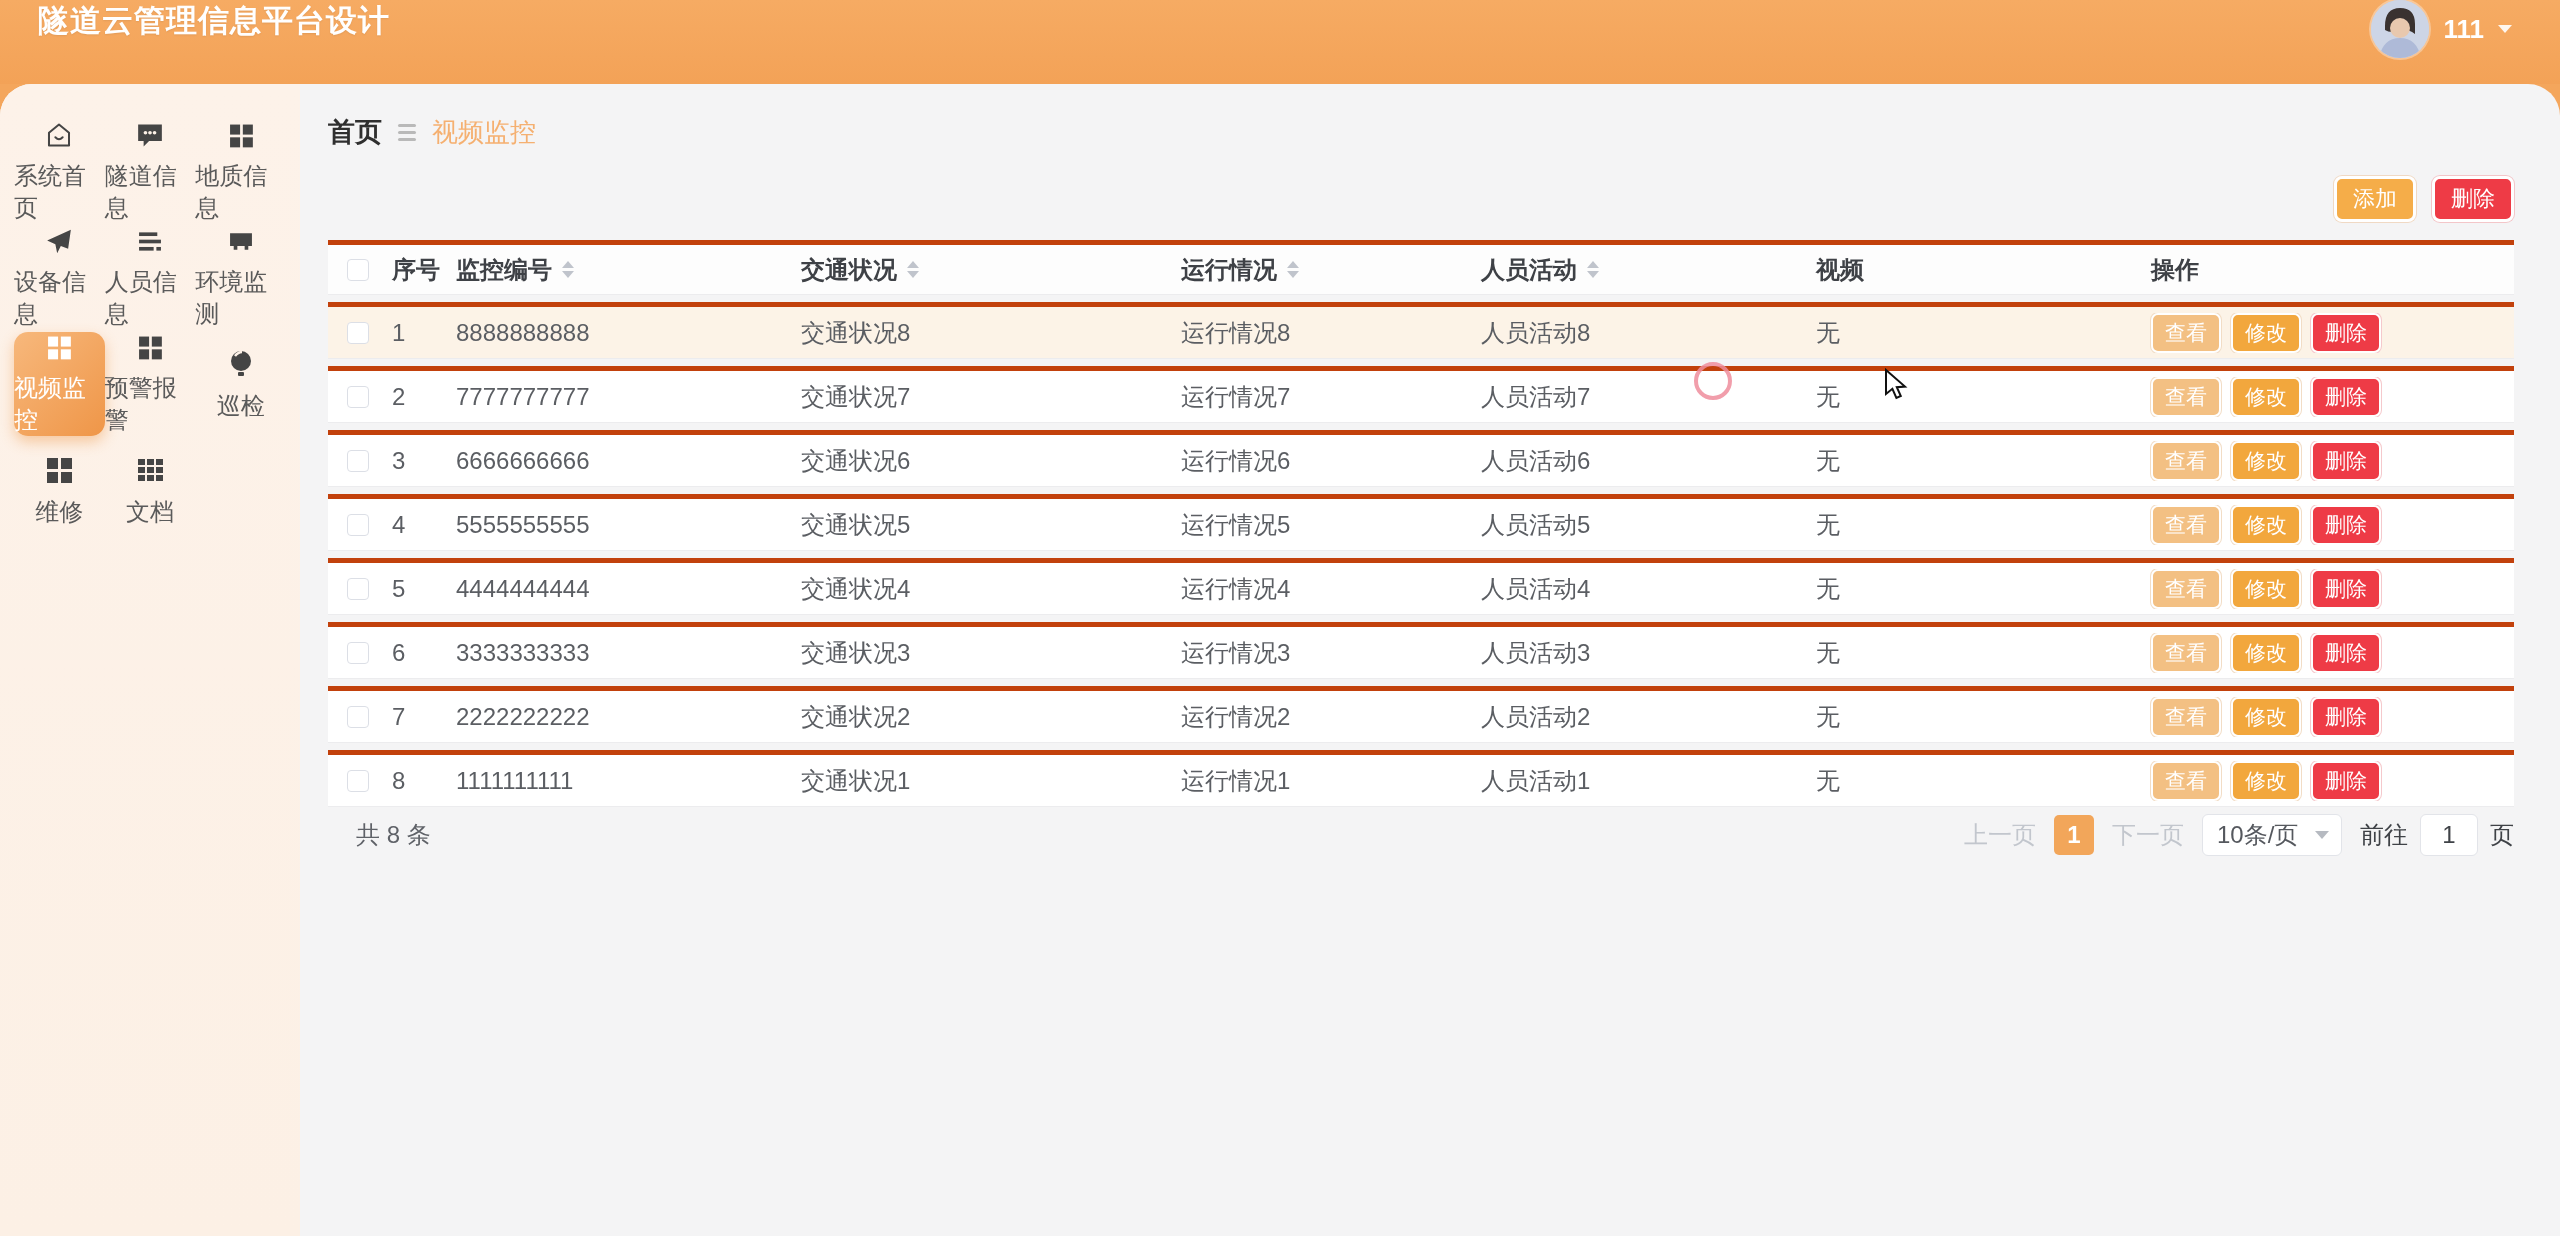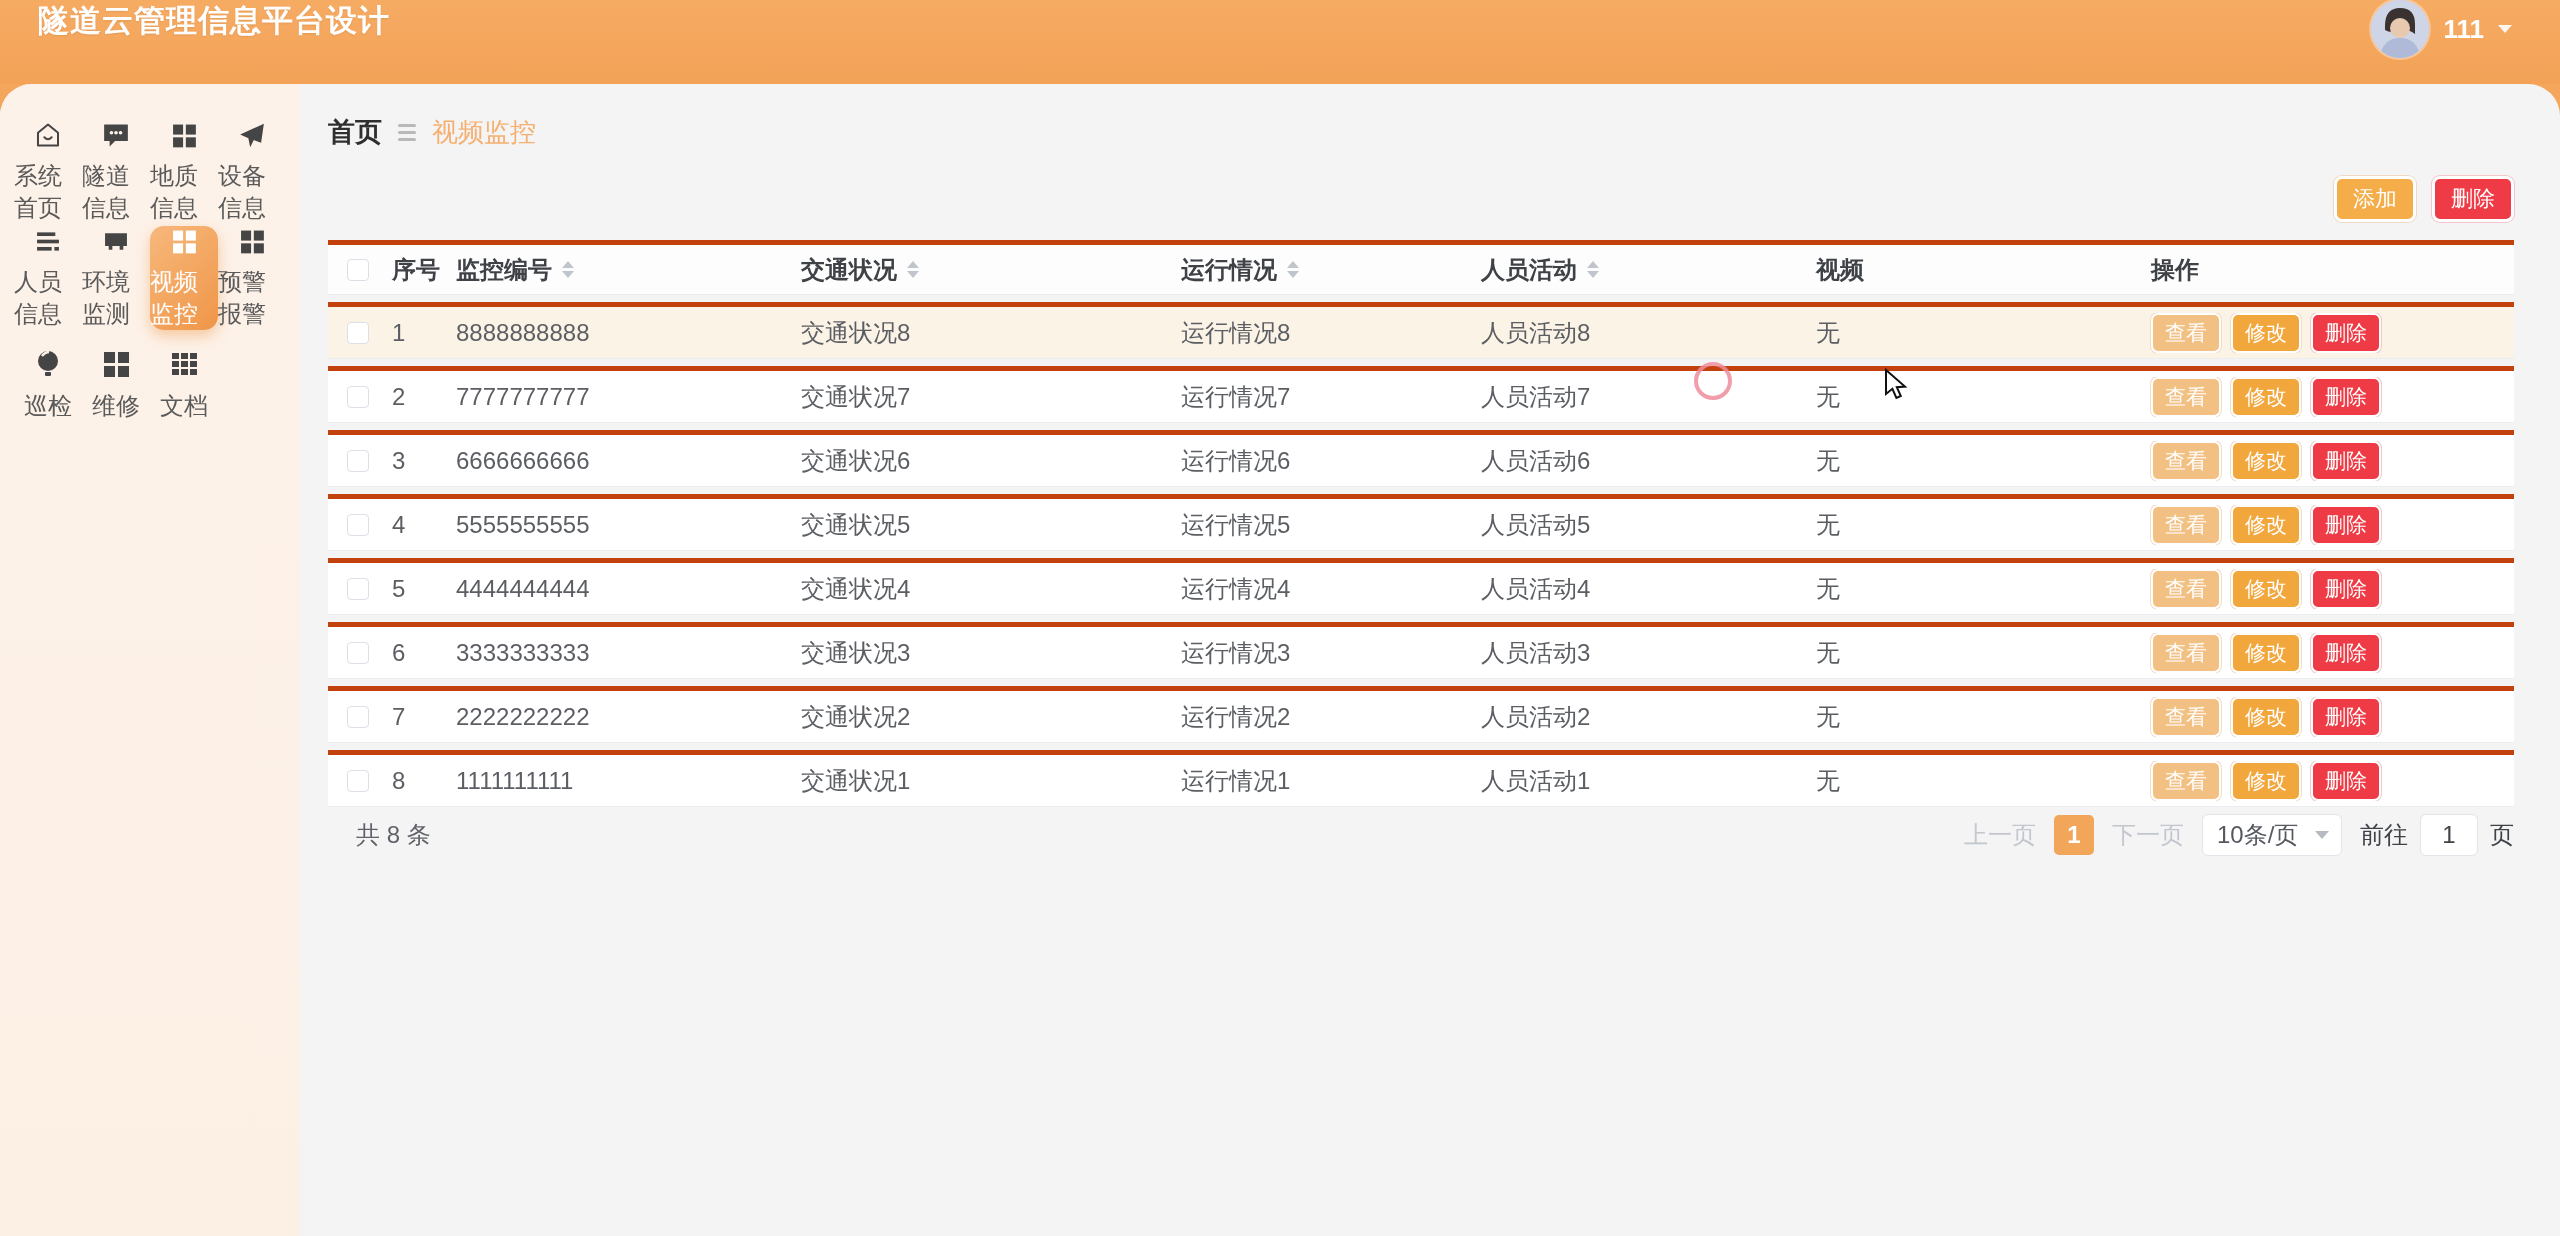--- a/index.html
+++ b/index.html
@@ -13,21 +13,21 @@
   .user-box { display:flex; align-items:center; gap:14px; cursor:pointer; }
   .avatar { width:58px; height:58px; border-radius:50%; overflow:hidden; background:#c9d2e4; box-shadow:0 0 0 2px rgba(255,255,255,.35); }
   .username { color:#fff; font-size:26px; font-weight:600; }
   .user-caret { width:0; height:0; border-left:7px solid transparent; border-right:7px solid transparent; border-top:8px solid rgba(255,255,255,.9); }
 
   
   .main { height:1152px; display:flex; border-radius:32px 32px 0 0; overflow:hidden; background:#f4f4f5; }
 
   
   .sidebar { width:300px; background:linear-gradient(180deg,#fdf2e9,#fcf0e5); padding:36px 14px 0 14px; flex-shrink:0;
-             display:grid; grid-template-columns:1fr 1fr 1fr 1fr; grid-auto-rows:104px; row-gap:2px; }
+             display:grid; grid-template-columns:1fr 1fr 1fr; grid-auto-rows:104px; row-gap:2px; }
   .side-item { display:flex; flex-direction:column; align-items:center; justify-content:center; gap:9px;
                border-radius:14px; cursor:pointer; color:#5c5c5c; }
   .side-item svg { width:34px; height:34px; }
   .side-item .s-label { font-size:24px; color:#5a5a5a; }
   .side-item.active { background:linear-gradient(135deg,#f7b87c,#ef9648); box-shadow:0 6px 14px rgba(240,150,72,.45); }
   .side-item.active .s-label { color:#fff; }
   .icon-stroke { fill:none; stroke:#454545; stroke-width:2.2; stroke-linejoin:round; stroke-linecap:round; }
   .icon-fill { fill:#454545; }
   .active .icon-fill { fill:#fff; }
 

